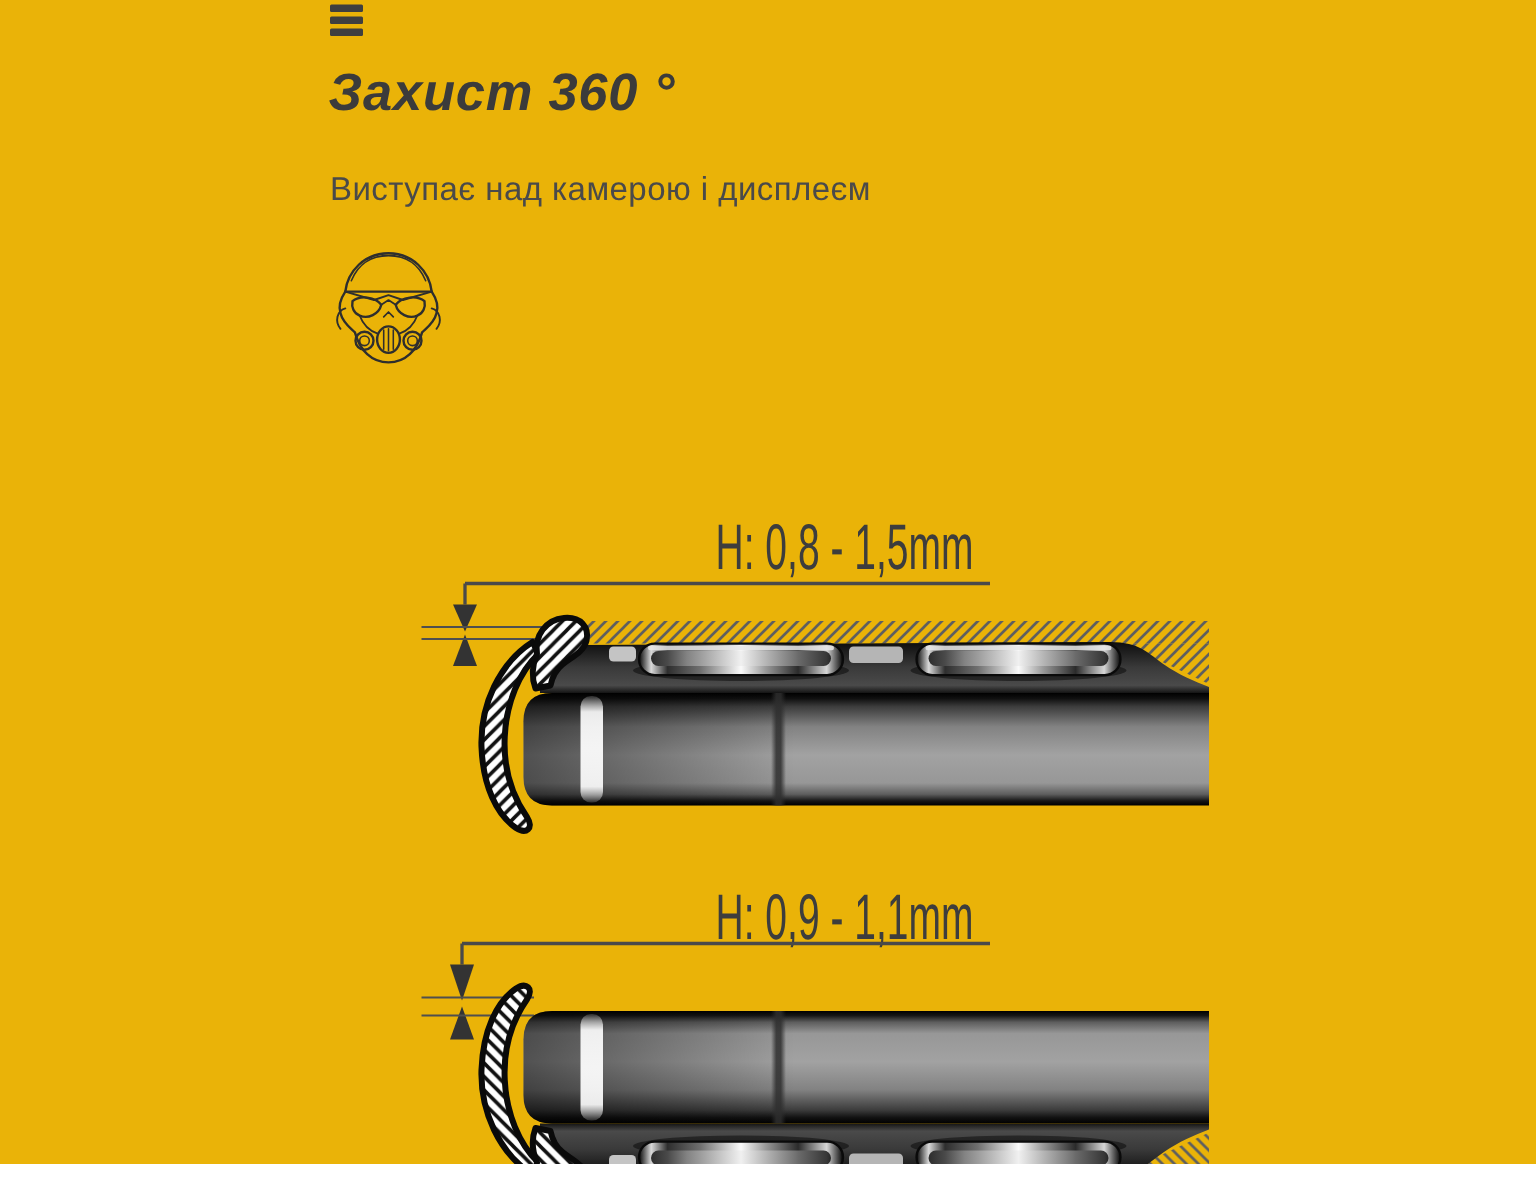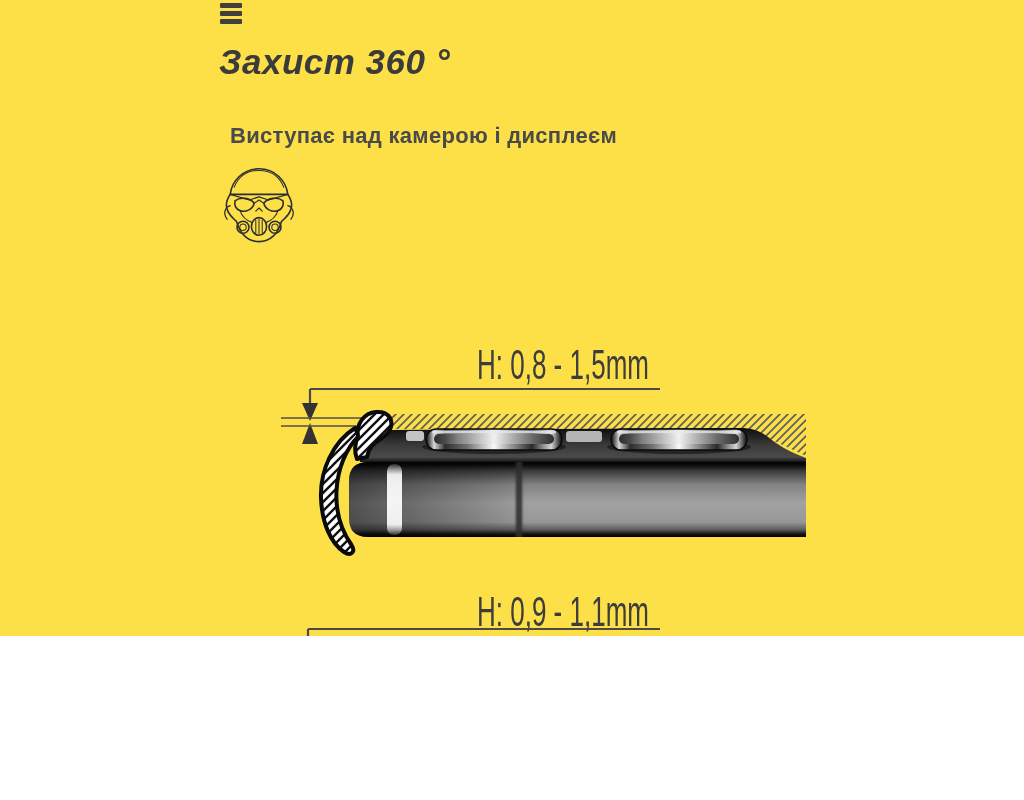--- a/index.html
+++ b/index.html
@@ -1,30 +1,30 @@
 <!DOCTYPE html>
 <html><head>
 <meta charset="utf-8">
 <style>
   html,body{margin:0;padding:0;background:#fff;}
   .page{
-    position:relative;width:1024px;height:636px;overflow:hidden;
-    background:#fde047;font-family:"Liberation Sans",sans-serif;
+    position:relative;width:1024px;height:776px;overflow:hidden;
+    background:#eab308;font-family:"Liberation Sans",sans-serif;
   }
   
   .menu{position:absolute;left:220px;top:3px;width:24px;cursor:pointer;}
   .menu .bar{width:22px;height:5px;background:#3f3f3f;border-radius:1px;margin-bottom:3px;}
   
   .title{
     position:absolute;left:219px;top:42px;margin:0;
     font-size:35px;font-weight:800;font-style:italic;color:#3b3b3b;letter-spacing:.5px;
   }
   .subtitle{
-    position:absolute;left:220px;top:113px;margin:10px;
-    font-size:22px;font-weight:700;color:#4a4a4a;letter-spacing:.3px;
+    position:absolute;left:220px;top:113px;margin:0;
+    font-size:22px;font-weight:400;color:#4a4a4a;letter-spacing:.3px;
   }
   
   .helmet{position:absolute;left:219px;top:163px;width:80px;height:90px;}
   
   .diag{position:absolute;left:0;display:block;}
   .diag1{top:330px;}
   .diag2{top:585px;}
   .dim-text{
     font-family:"Liberation Sans",sans-serif;font-weight:500;fill:#3d3d3d;
   }

